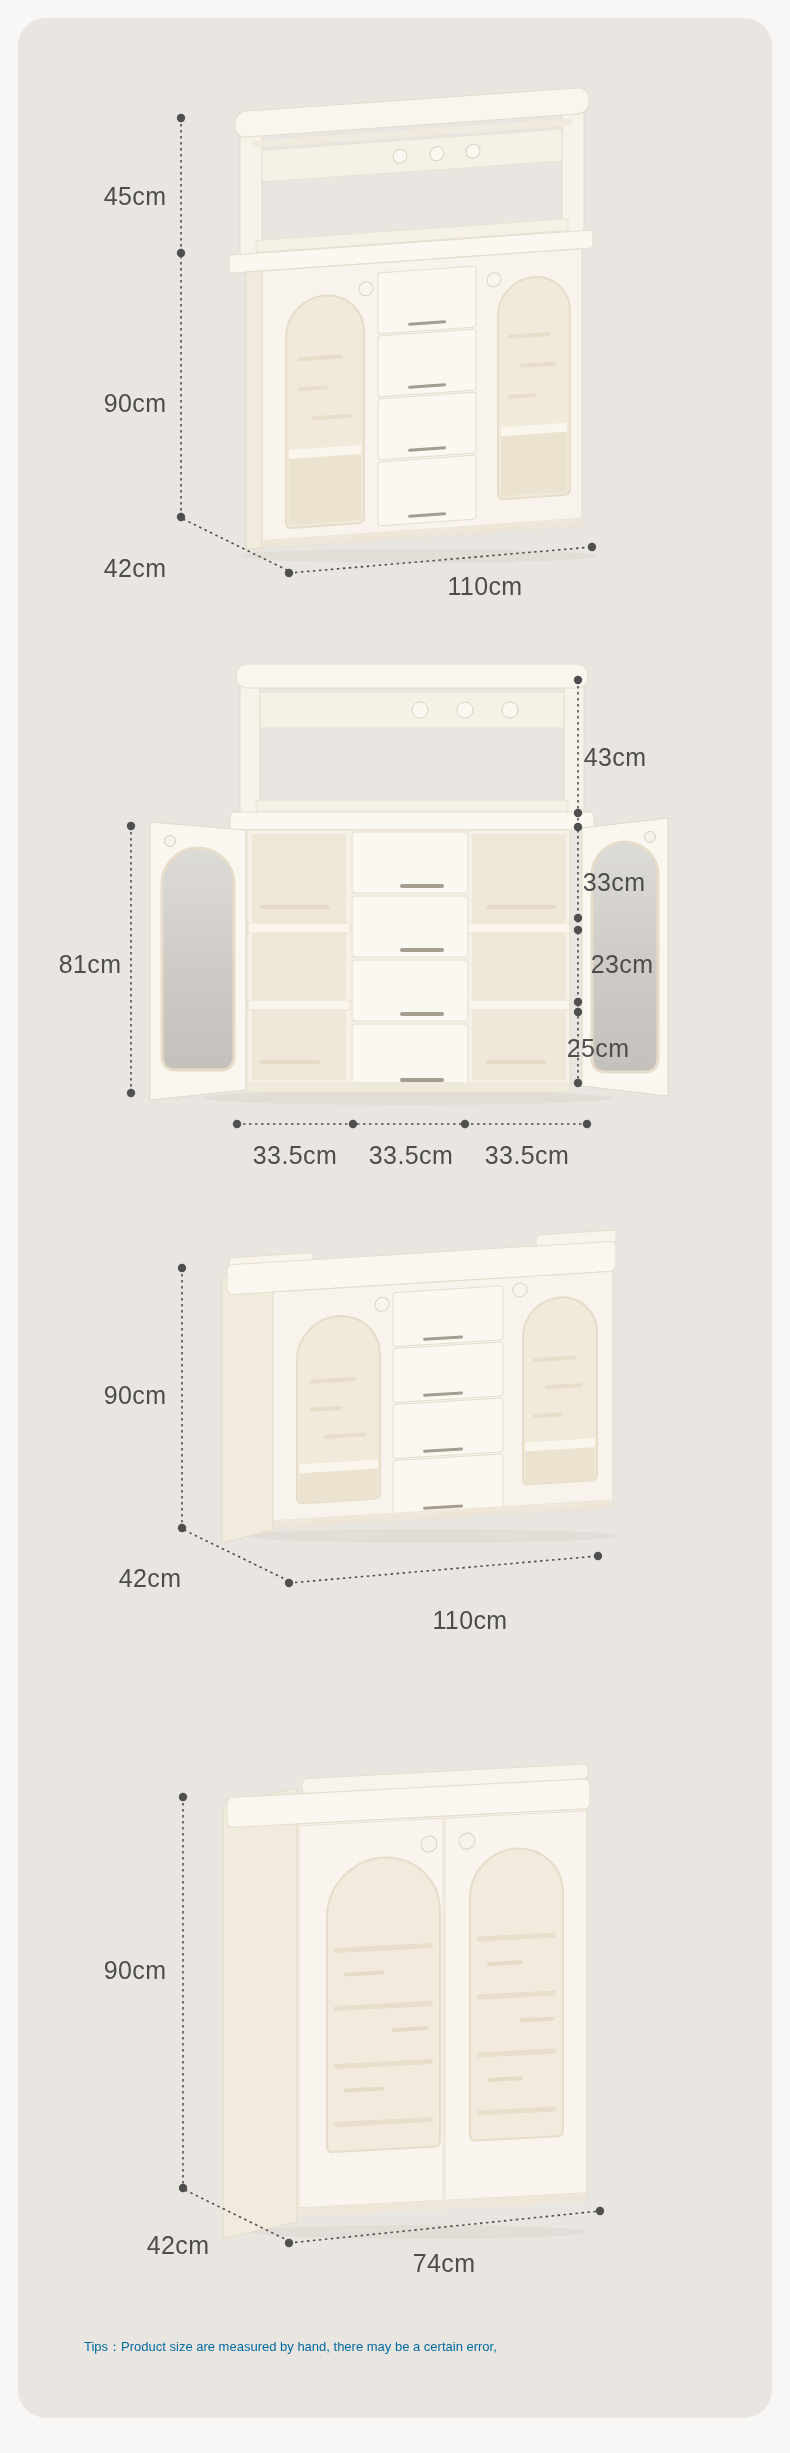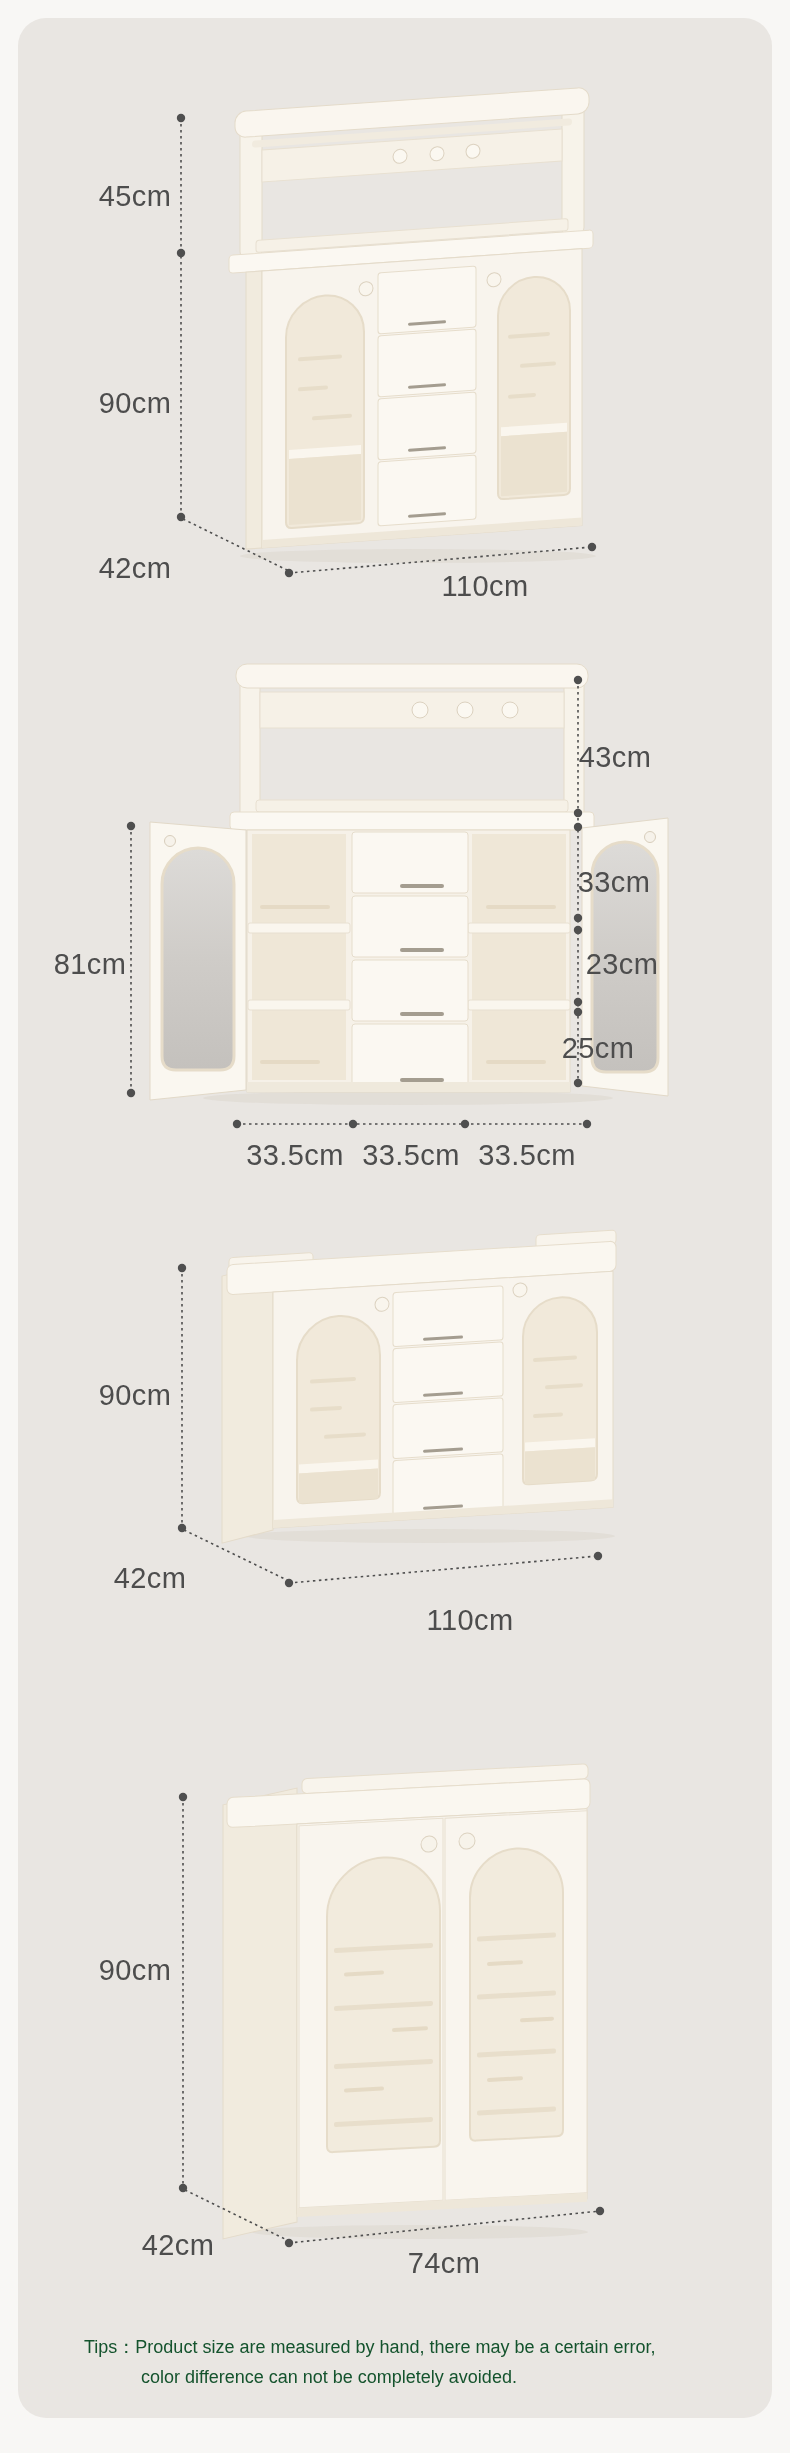--- a/index.html
+++ b/index.html
@@ -9,25 +9,25 @@
     font-family:"Liberation Sans", sans-serif;
     overflow:hidden;
   }
   .card{
     position:absolute;left:18px;top:18px;width:754px;height:2400px;
     background:#e9e6e2;border-radius:28px;z-index:1;
   }
   svg.art{position:absolute;left:0;top:0;z-index:2;}
   .dim{
     position:absolute;transform:translate(-50%,-50%);
-    font-size:29px;color:#4d4d4d;letter-spacing:.4px;white-space:nowrap;z-index:3;
+    font-size:25px;color:#4d4d4d;letter-spacing:.4px;white-space:nowrap;z-index:3;
   }
   .tips{
     position:absolute;left:84px;top:2332px;width:660px;z-index:3;
-    font-size:18px;line-height:30px;color:#14532d;
+    font-size:13px;line-height:30px;color:#0369a1;
   }
   .tips .l{white-space:nowrap;}
   .tips .l2{padding-left:57px;}
 </style>
 </head>
 <body>
 
 <div class="card"></div>
 
 <svg class="art" width="790" height="2453" viewBox="0 0 790 2453">
@@ -261,14 +261,13 @@
 <div class="dim" style="left:135px;top:1395px">90cm</div>
 <div class="dim" style="left:150px;top:1578px">42cm</div>
 <div class="dim" style="left:470px;top:1620px">110cm</div>
 
 <div class="dim" style="left:135px;top:1970px">90cm</div>
 <div class="dim" style="left:178px;top:2245px">42cm</div>
 <div class="dim" style="left:444px;top:2263px">74cm</div>
 
 <div class="tips">
   <div class="l"><span>Tips：</span><span>Product size are measured by hand, there may be a certain error,</span></div>
-  <div class="l l2">color difference can not be completely avoided.</div>
 </div>
 
 </body></html>

